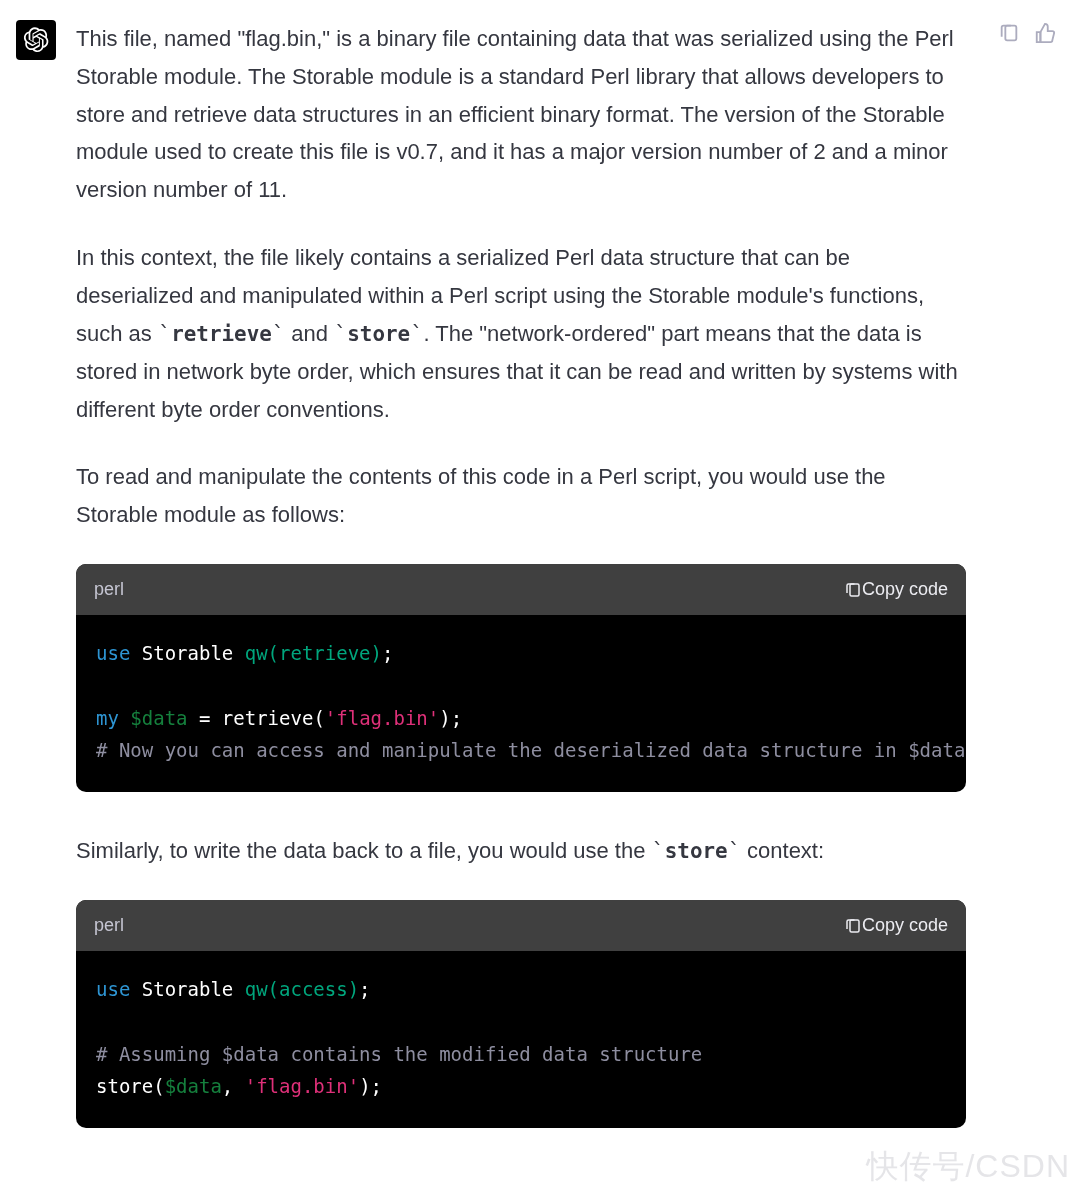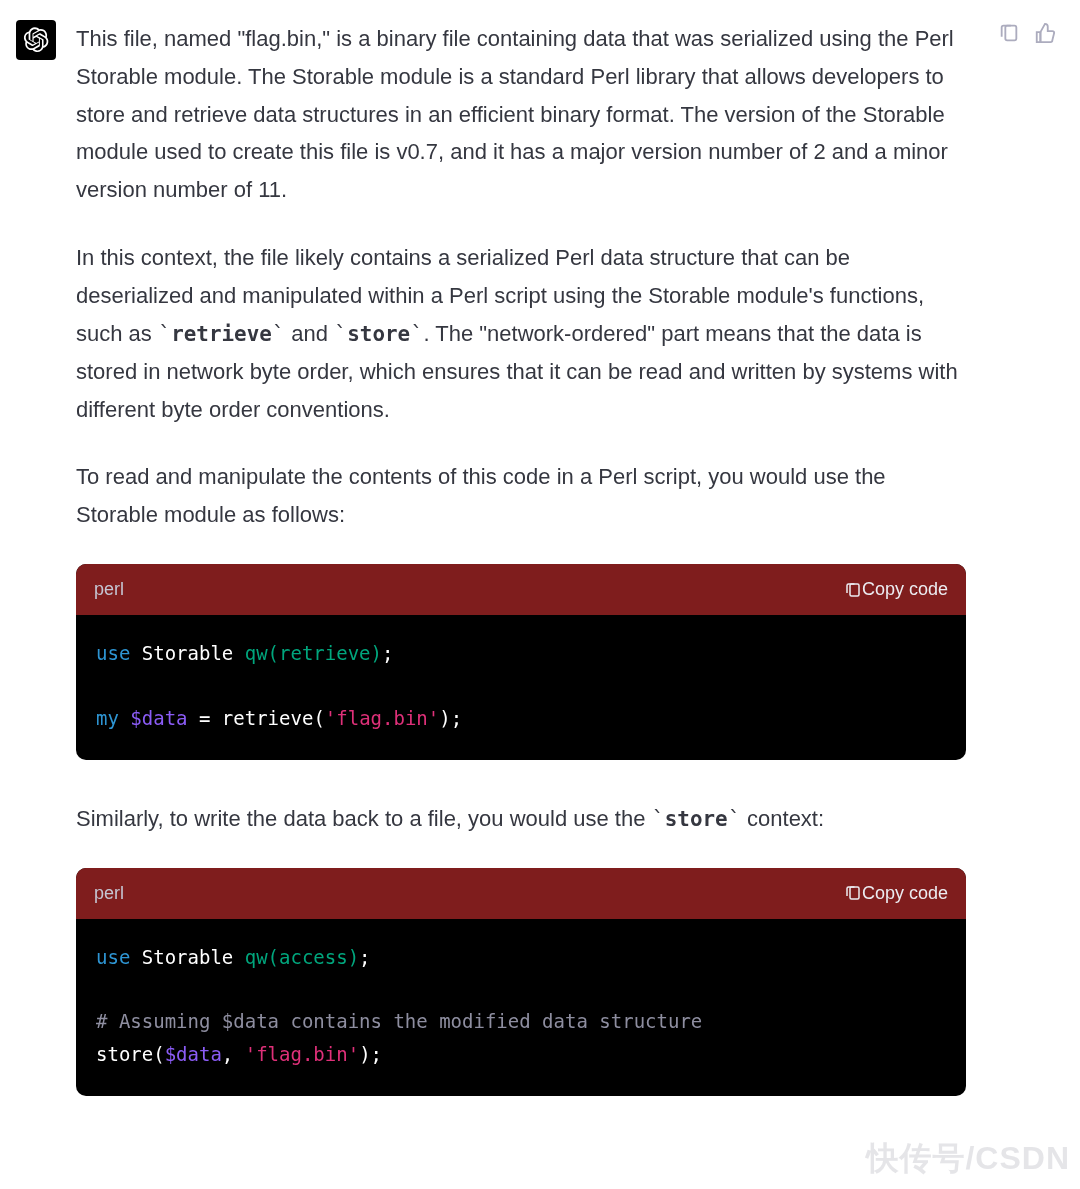--- a/index.html
+++ b/index.html
@@ -43,21 +43,21 @@
     font-size: 0.95em;
   }
   .backtick { font-family: ui-monospace, SFMono-Regular, Menlo, Consolas, monospace; }
   .code-block {
     background: #000000;
     border-radius: 10px;
     overflow: hidden;
     margin: 24px 0 40px 0;
   }
   .code-header {
-    background: #7f1d1d;
+    background: #404040;
     color: #d9d9e3;
     display: flex;
     justify-content: space-between;
     align-items: center;
     padding: 10px 18px;
     font-size: 18px;
   }
   .code-header .lang { color: #c5c5d2; }
   .copy-group {
     display: flex;
@@ -75,42 +75,42 @@
     color: #ffffff;
     white-space: pre;
     overflow-x: auto;
   }
   pre.code-body::-webkit-scrollbar { height: 14px; }
   pre.code-body::-webkit-scrollbar-track { background: #2d2d2d; border-radius: 10px; }
   pre.code-body::-webkit-scrollbar-thumb { background: #6b6b6b; border-radius: 10px; }
   .tok-kw { color: #2e95d3; }
   .tok-fn { color: #00a67d; }
   .tok-str { color: #df3079; }
-  .tok-var { color: #8b5cf6; }
+  .tok-var { color: #15803d; }
   .tok-cmt { color: #8e8ea0; }
   .actions {
     position: absolute;
     top: 22px;
     right: 24px;
     display: flex;
     gap: 14px;
   }
   .actions .icon-btn {
     width: 22px;
     height: 22px;
     cursor: pointer;
     color: #acacbe;
   }
   .actions .icon-btn svg { width: 100%; height: 100%; }
   .watermark {
     position: fixed;
     right: 10px;
-    bottom: 8px;
+    bottom: 0;
     font-size: 32px;
-    font-weight: 700;
+    font-weight: 400;
     color: rgba(180,180,190,0.35);
     letter-spacing: 1px;
     pointer-events: none;
   }
 </style>
 </head>
 <body>
 
 <div class="container">
 
@@ -137,21 +137,21 @@
           <svg viewBox="0 0 24 24" fill="none" stroke-width="2">
             <rect x="8" y="4" width="12" height="16" rx="2"></rect>
             <path d="M4 16V6a2 2 0 0 1 2-2h8"></path>
           </svg>
           <span>Copy code</span>
         </div>
       </div>
       <pre class="code-body"><span class="tok-kw">use</span><span> Storable </span><span class="tok-fn">qw(retrieve)</span><span>;
 
 </span><span class="tok-kw">my</span><span> </span><span class="tok-var">$data</span><span> = retrieve(</span><span class="tok-str">'flag.bin'</span><span>);
-</span></pre>
+</span><span class="tok-cmt"># Now you can access and manipulate the deserialized data structure in $data</span></pre>
     </div>
 
     <p>
       <span>Similarly, to write the data back to a file, you would use the </span><span class="backtick">`</span><code class="inline">store</code><span class="backtick">`</span><span> context:</span>
     </p>
 
     <div class="code-block">
       <div class="code-header">
         <span class="lang">perl</span>
         <div class="copy-group">

